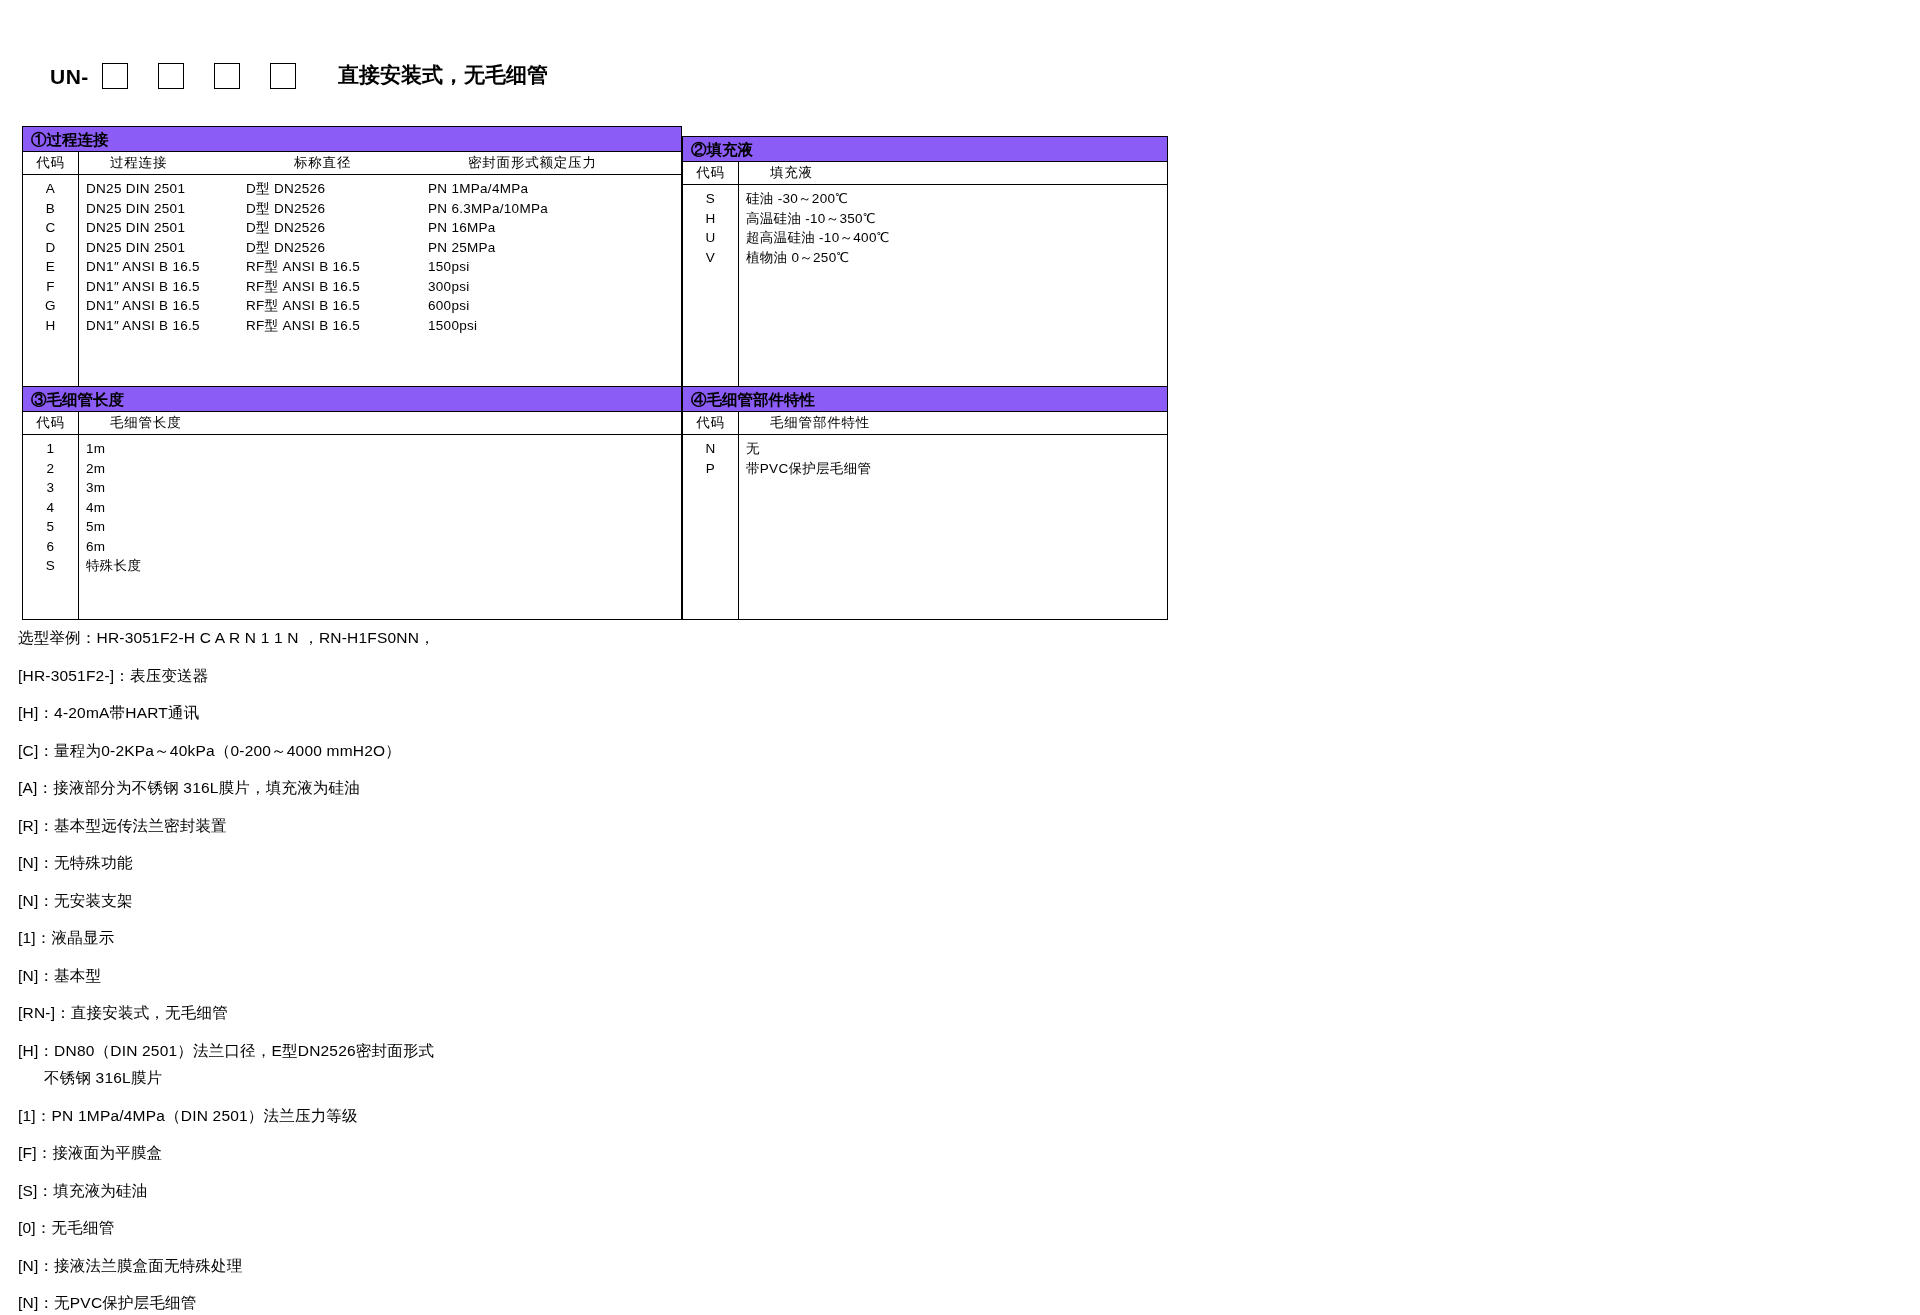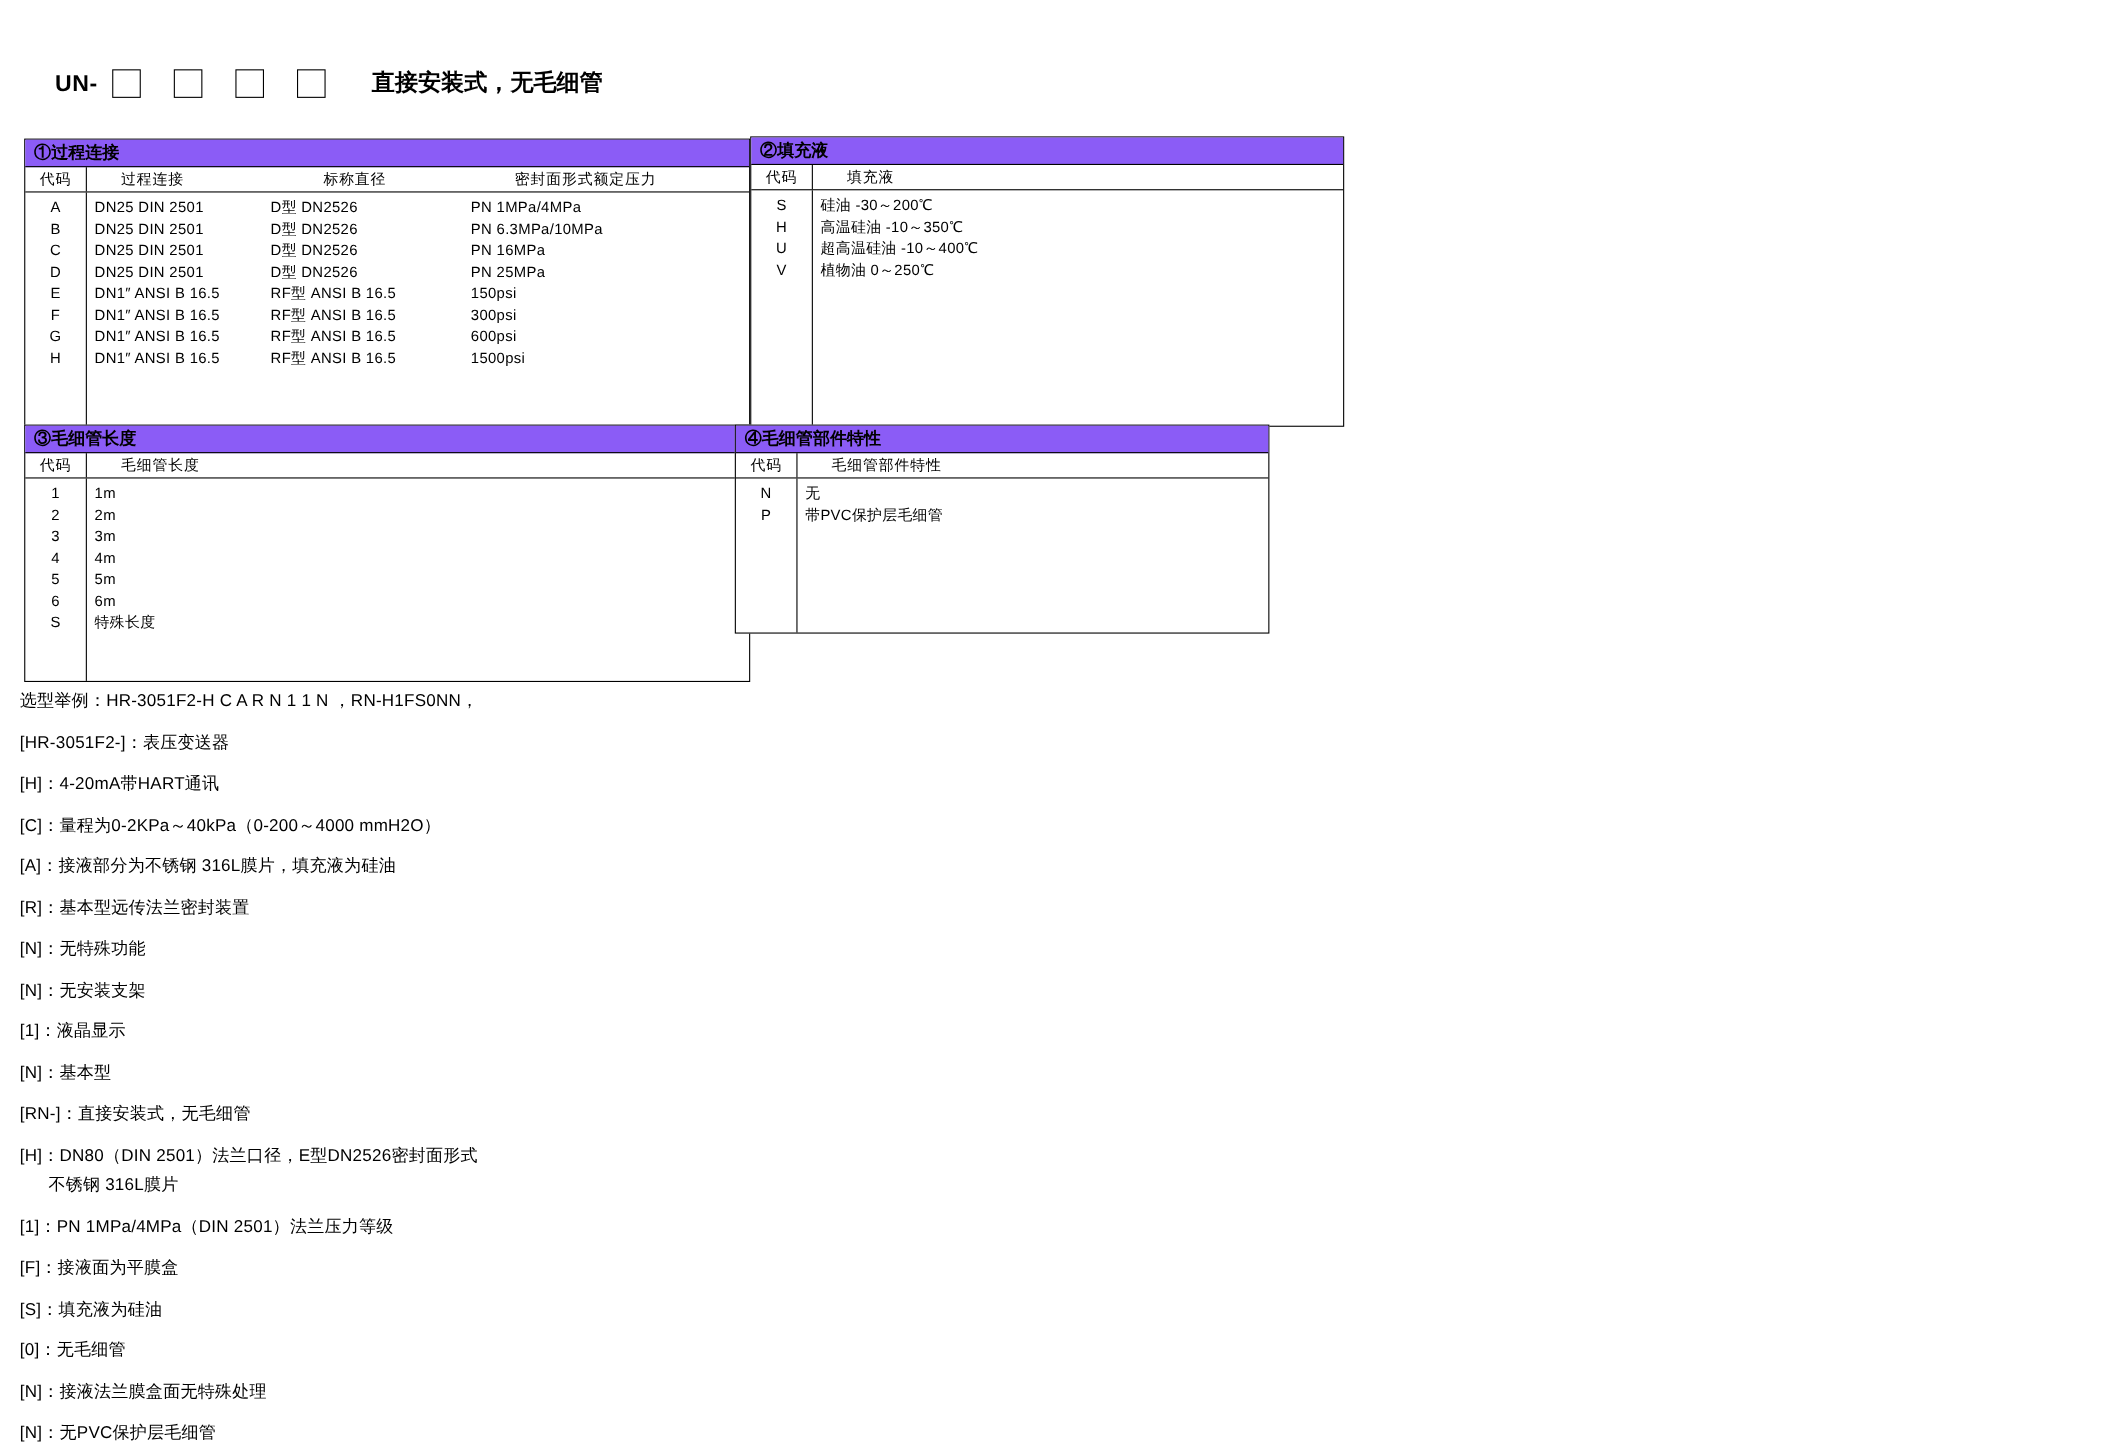--- a/index.html
+++ b/index.html
@@ -73,23 +73,23 @@
 
   
   .tbl-wrap {
     position: absolute;
     left: 22px;
     border: 1.5px solid #000;
     box-sizing: border-box;
     background: #fff;
   }
   .t1 { left: 22px; top: 126px; width: 660px; height: 264px; }
-  .t2 { left: 682px; top: 124px; width: 540px; height: 264px; }
+  .t2 { left: 682px; top: 136px; width: 486px; height: 264px; }
   .t3 { left: 22px; top: 386px; width: 660px; height: 234px; }
-  .t4 { left: 668px; top: 386px; width: 486px; height: 190px; }
+  .t4 { left: 682px; top: 386px; width: 486px; height: 234px; }
 
   .tbl-title {
     background: #8b5cf6;
     border-bottom: 1.2px solid #000;
     font-size: 15.5px;
     font-weight: bold;
     padding: 5px 8px 5px 8px;
     height: 25px;
     box-sizing: border-box;
     line-height: 16px;

